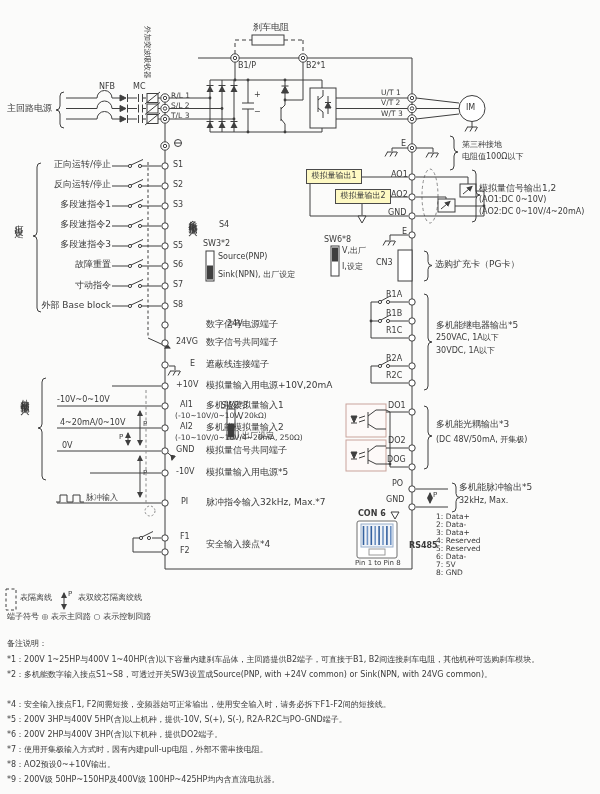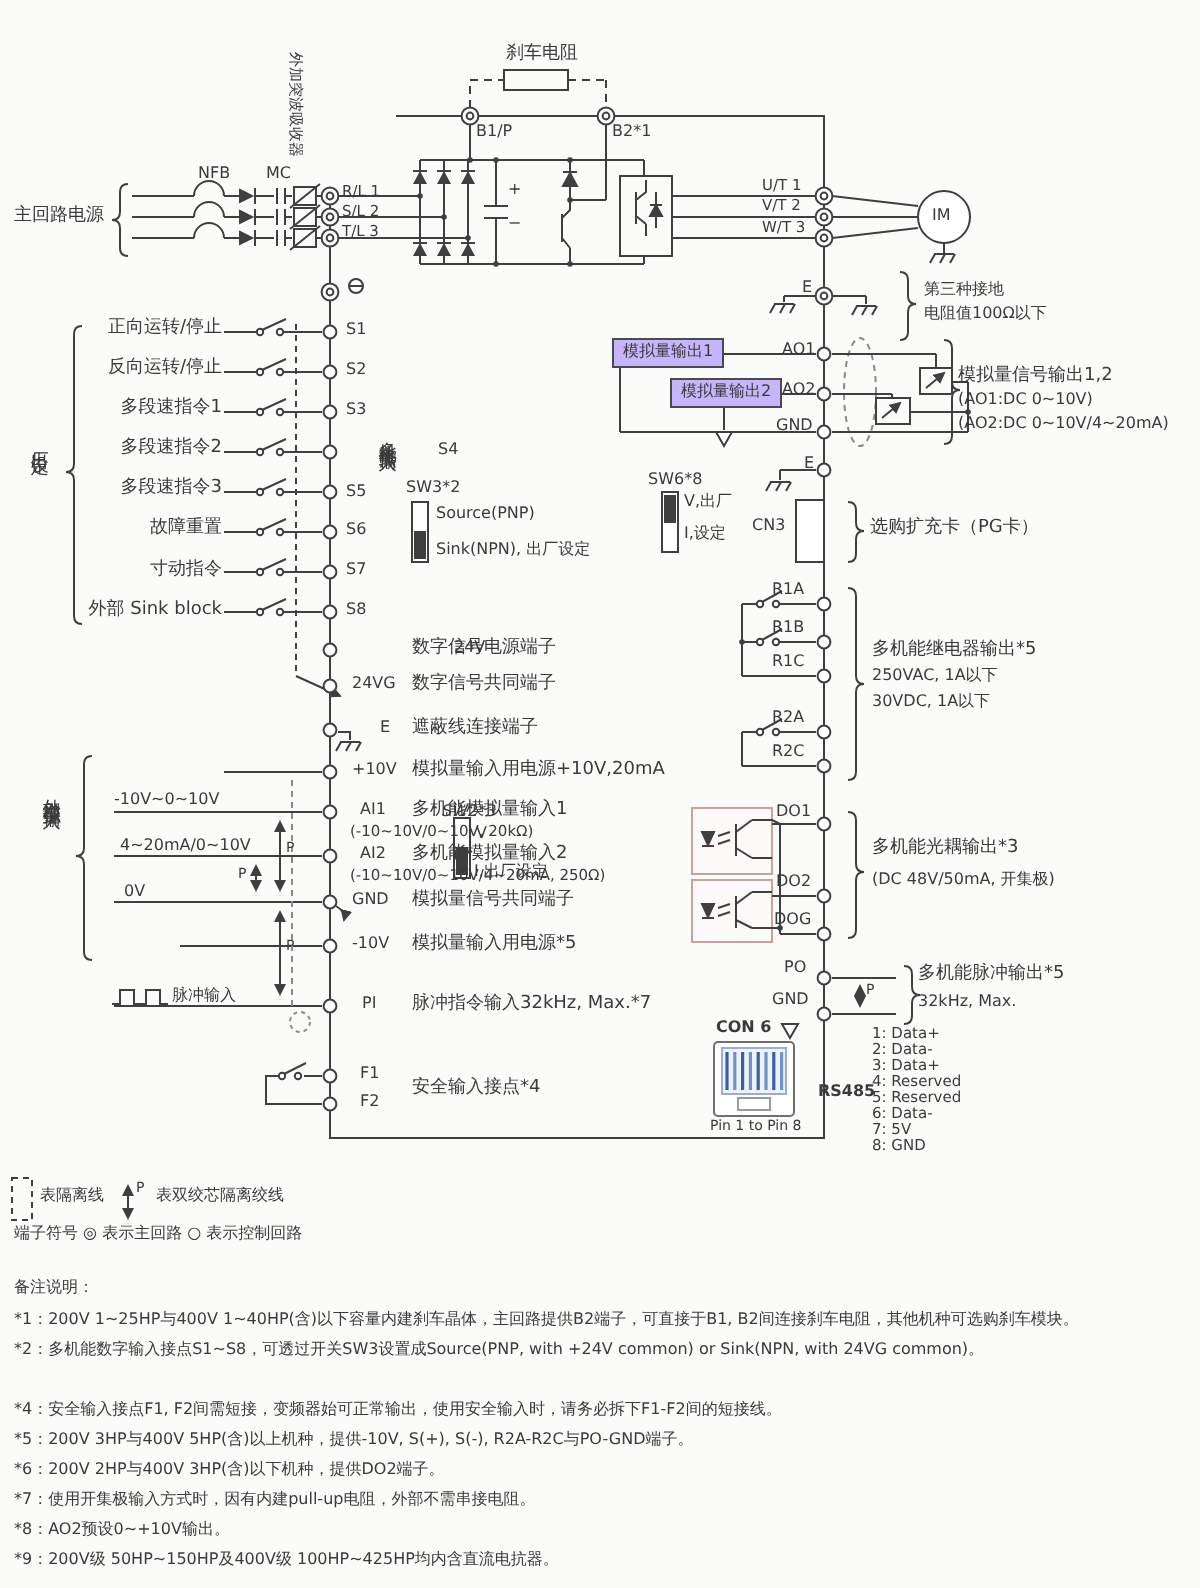--- a/index.html
+++ b/index.html
@@ -5,21 +5,21 @@
   html,body{margin:0;padding:0;background:#e8e8e8;}
   #page{position:relative;width:600px;height:794px;background:#fbfbfa;overflow:hidden;
         font-family:"DejaVu Sans",sans-serif;color:#3a3a3a;}
   #art{position:absolute;left:0;top:0;z-index:0;}
   .t{position:absolute;z-index:2;white-space:nowrap;font-size:9px;line-height:1.1;color:#3a3a3a;}
   .s8{font-size:8px;} .s7{font-size:7.5px;} .s65{font-size:7px;}
   .b{font-weight:bold;}
   .ra{text-align:right;}
   .vtext{writing-mode:vertical-rl;text-orientation:upright;letter-spacing:1px;}
   .vrot{writing-mode:vertical-rl;text-orientation:sideways;}
-  .box{position:absolute;z-index:2;border:1px solid #4a4a4a;background:#c4b5fd;
+  .box{position:absolute;z-index:2;border:1px solid #4a4a4a;background:#fef9c3;
        font-size:8px;text-align:center;line-height:12px;}
 </style>
 </head>
 <body>
 
 <div id="page">
 
 <svg id="art" width="600" height="794" viewBox="0 0 600 794">
   <defs>
     <marker id="ah" markerWidth="7" markerHeight="7" refX="5" refY="3" orient="auto-start-reverse">
@@ -307,21 +307,21 @@
 <div class="t s8" style="left:462px;top:141px;">第三种接地</div>
 <div class="t s8" style="left:462px;top:153px;">电阻值100Ω以下</div>
 
 <div class="t ra" style="left:6px;top:160px;width:105px;">正向运转/停止</div>
 <div class="t ra" style="left:6px;top:180px;width:105px;">反向运转/停止</div>
 <div class="t ra" style="left:6px;top:200px;width:105px;">多段速指令1</div>
 <div class="t ra" style="left:6px;top:220px;width:105px;">多段速指令2</div>
 <div class="t ra" style="left:6px;top:240px;width:105px;">多段速指令3</div>
 <div class="t ra" style="left:6px;top:260px;width:105px;">故障重置</div>
 <div class="t ra" style="left:6px;top:281px;width:105px;">寸动指令</div>
-<div class="t ra" style="left:6px;top:301px;width:105px;">外部 Sink block</div>
+<div class="t ra" style="left:6px;top:301px;width:105px;">外部 Base block</div>
 <div class="t s8" style="left:173px;top:161px;">S1</div>
 <div class="t s8" style="left:173px;top:181px;">S2</div>
 <div class="t s8" style="left:173px;top:201px;">S3</div>
 <div class="t s8" style="left:173px;top:221px;margin-left:46px;">S4</div>
 <div class="t s8" style="left:173px;top:242px;">S5</div>
 <div class="t s8" style="left:173px;top:261px;">S6</div>
 <div class="t s8" style="left:173px;top:281px;">S7</div>
 <div class="t s8" style="left:173px;top:301px;">S8</div>
 <div class="t vtext" style="left:13px;top:218px;height:50px;">出厂设定</div>
 <div class="t vtext" style="left:187px;top:213px;height:76px;">多机能接点输入</div>

